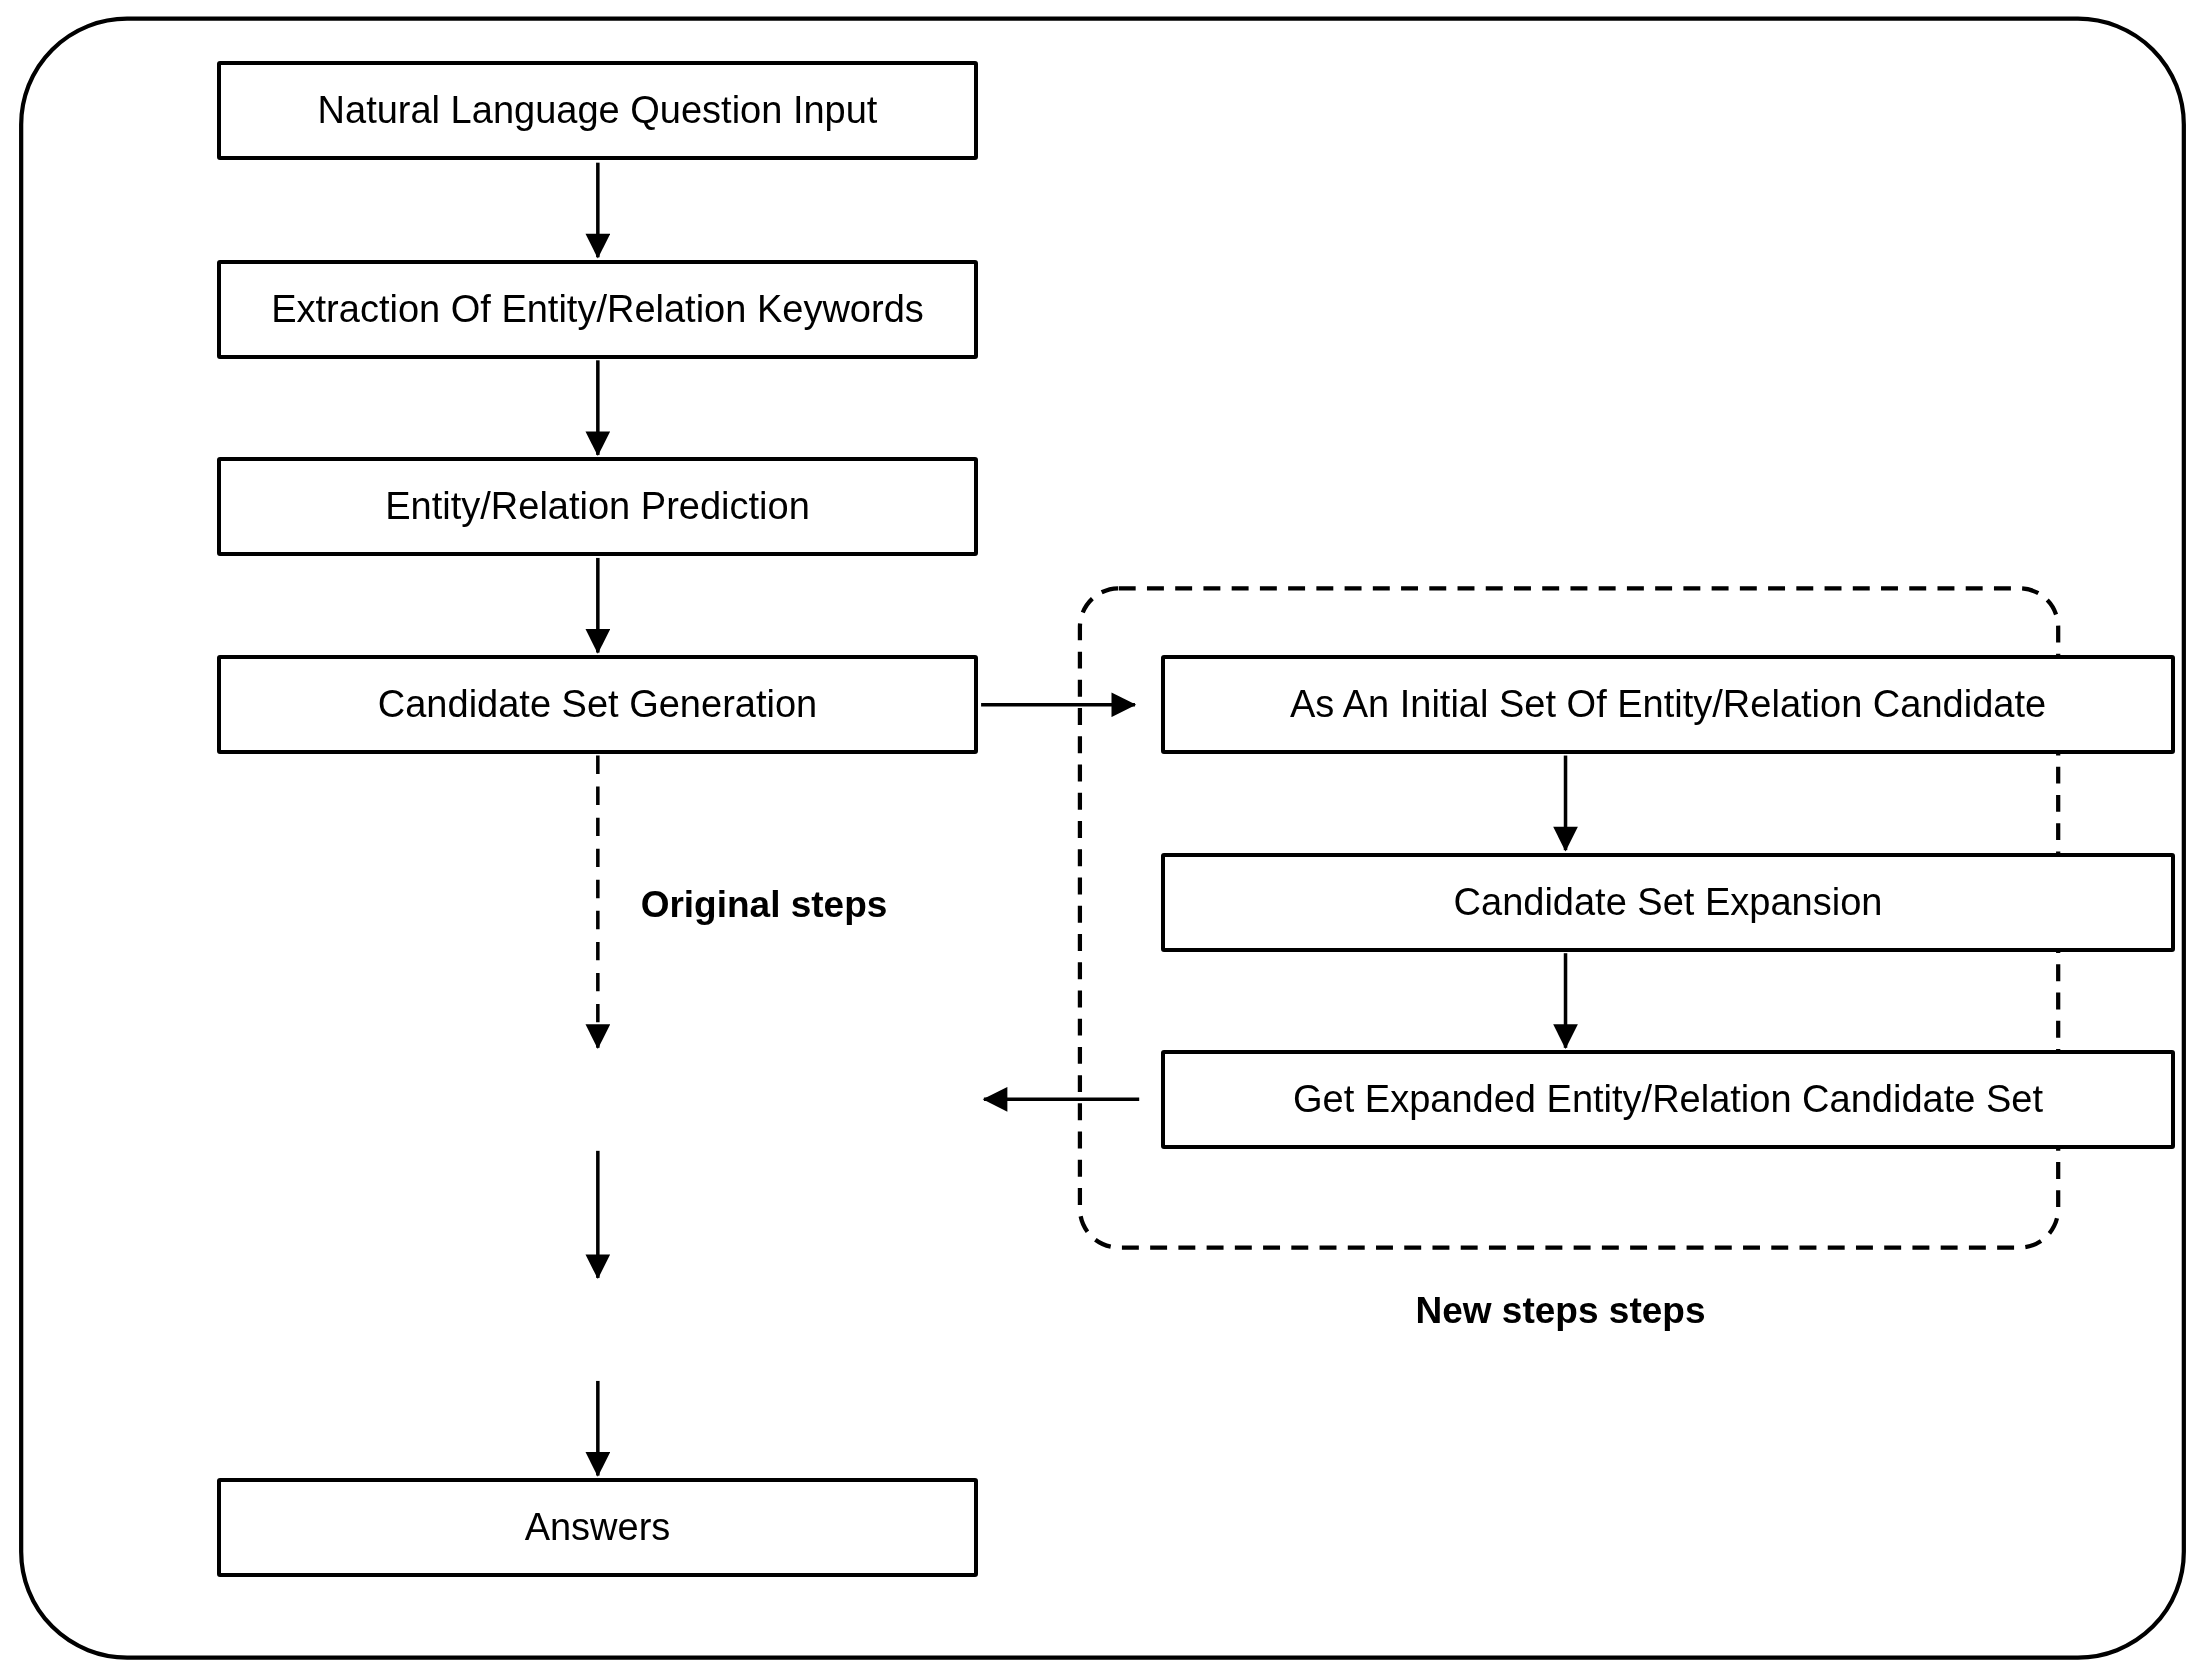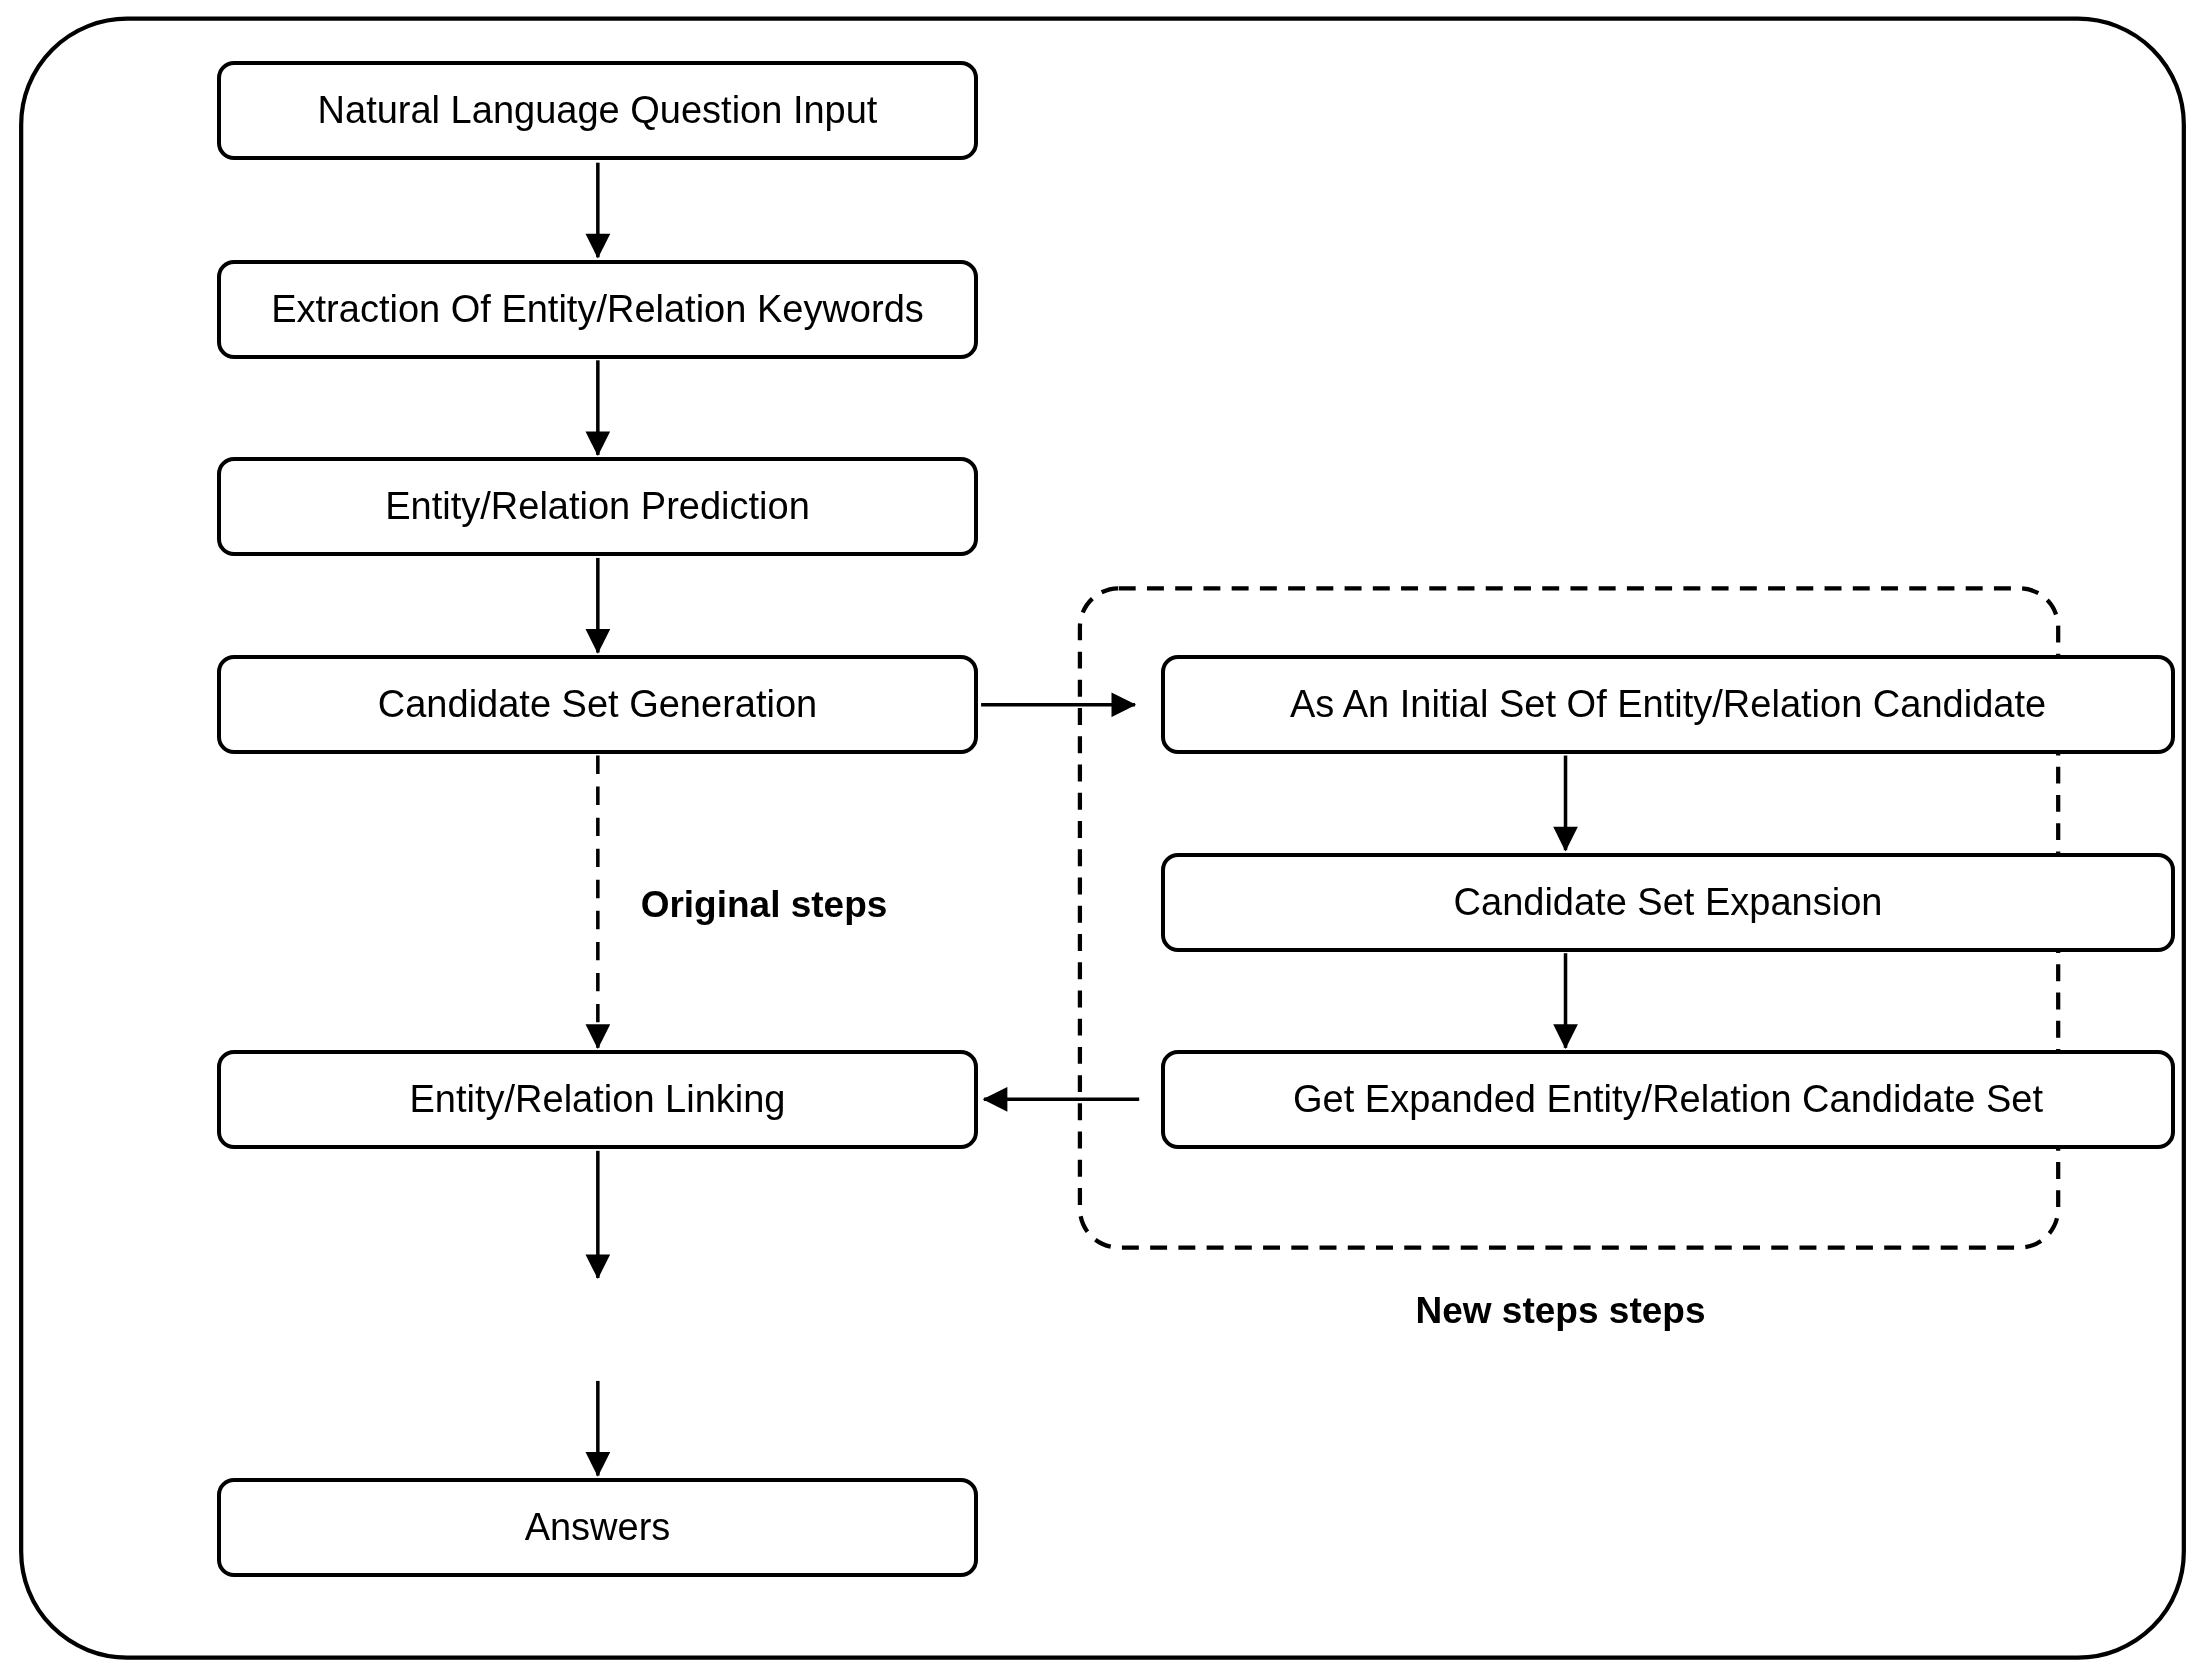--- a/index.html
+++ b/index.html
@@ -20,21 +20,21 @@
     position: absolute;
     left: 0;
     top: 0;
     z-index: 0;
   }
   .box {
     position: absolute;
     box-sizing: border-box;
     background: #ffffff;
     border: 4.2px solid #000000;
-    border-radius: 17px;
+    border-radius: 3px;
     display: flex;
     align-items: center;
     justify-content: center;
     text-align: center;
     font-size: 38px;
     line-height: 1.1;
     z-index: 1;
     padding: 0 14px;
   }
   .box.left-col  { left: 217px;  width: 761px; height: 99px; }
@@ -86,23 +86,20 @@
   </div>
   <div class="box left-col" style="top:457px">
     <span>Entity/Relation Prediction</span>
   </div>
   <div class="box left-col" style="top:260px">
     <span>Extraction Of Entity/Relation Keywords</span>
   </div>
   <div class="box left-col" style="top:655px">
     <span>Candidate Set Generation</span>
   </div>
-  <div class="box left-col" style="top:1050px">
-    <span>Entity/Relation Linking</span>
-  </div>
   <div class="box left-col" style="top:1478px">
     <span>Answers</span>
   </div>
 
   <div class="box right-col" style="top:655px">
     <span>As An Initial Set Of Entity/Relation Candidate</span>
   </div>
   <div class="box right-col" style="top:853px">
     <span>Candidate Set Expansion</span>
   </div>

